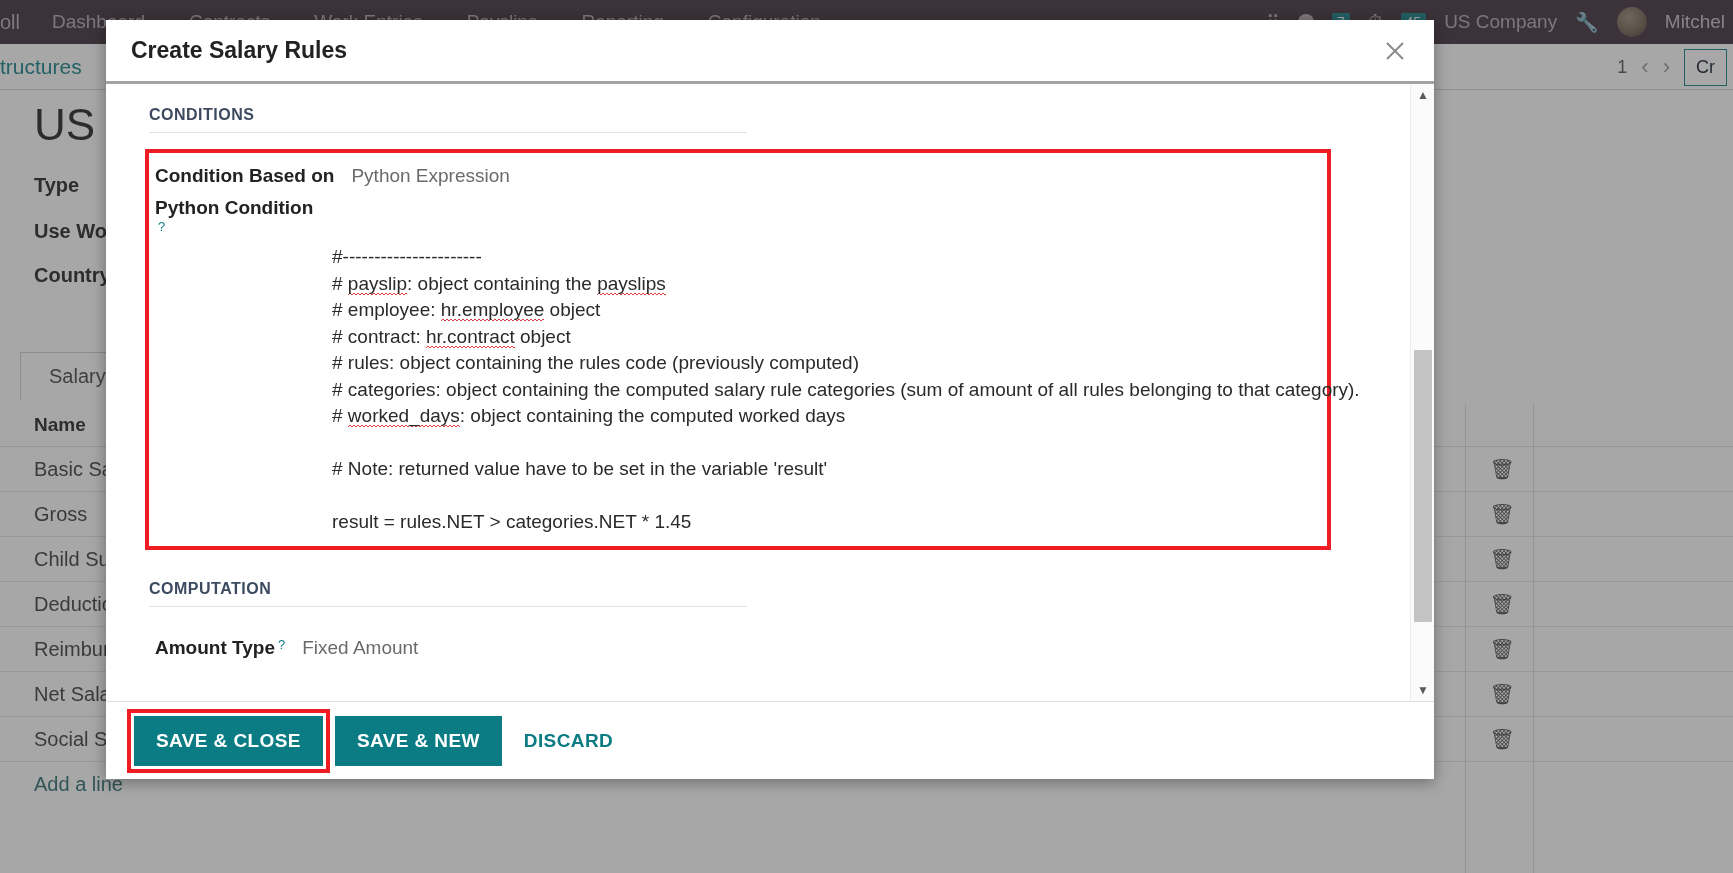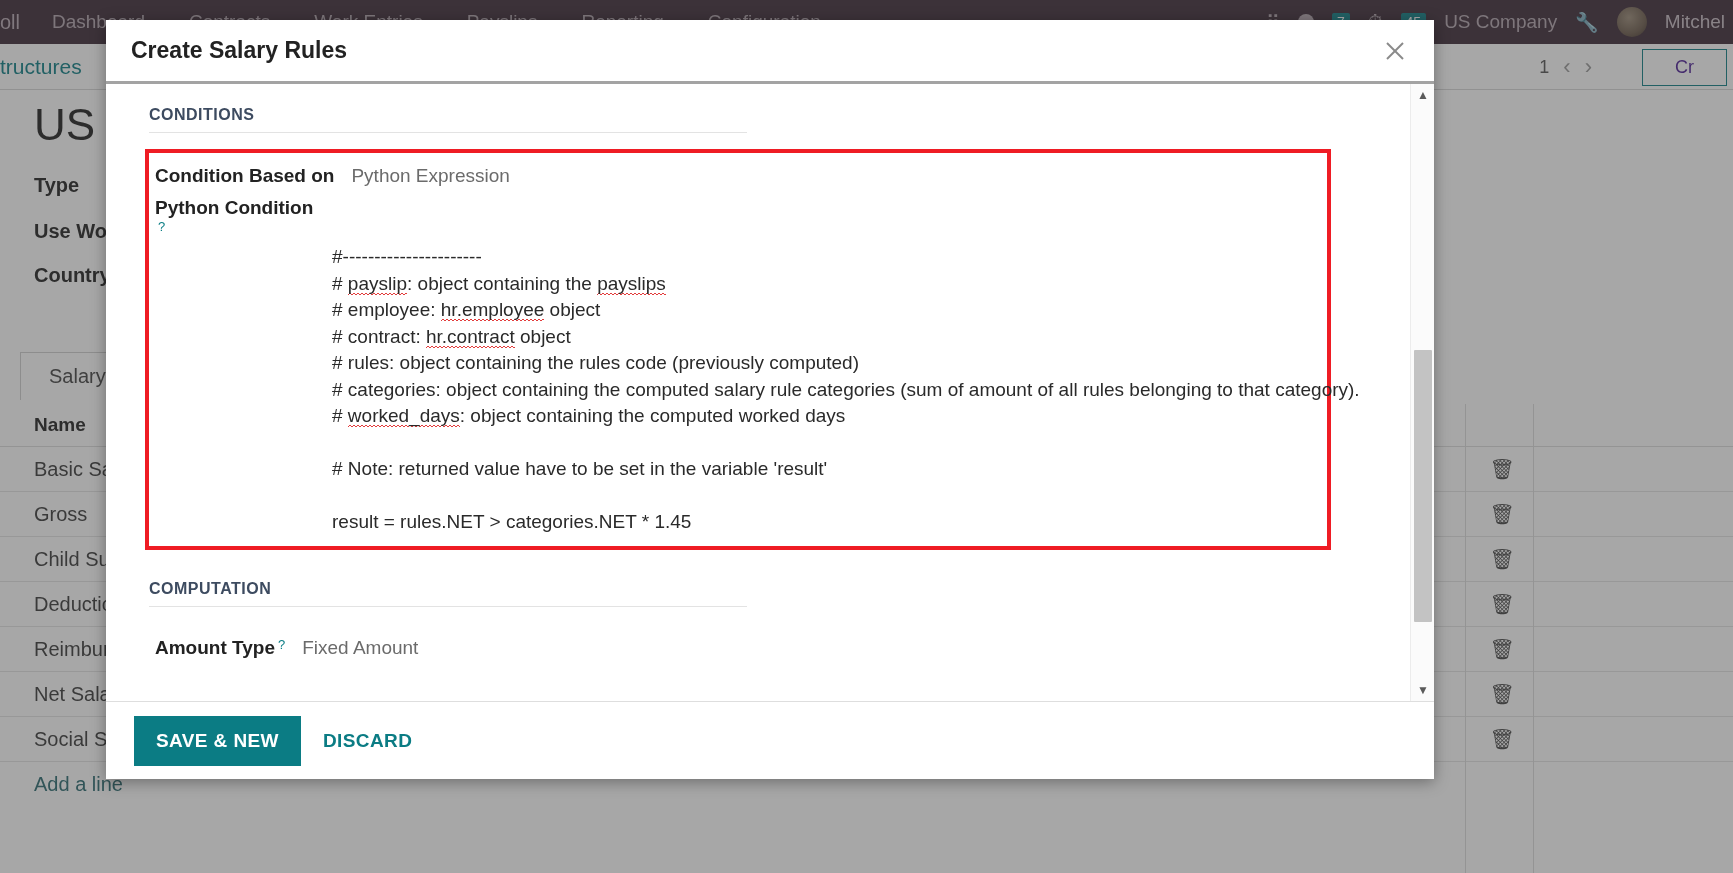--- a/index.html
+++ b/index.html
@@ -56,22 +56,22 @@
   .breadcrumb-bar .crumb {
     color: #0d7f86; font-size: 21px; white-space: nowrap;
   }
   .bc-right {
     position: absolute; right: 6px; top: 44px; height: 46px;
     display: flex; align-items: center; gap: 14px;
   }
   .bc-count { color: #555; font-size: 18px; }
   .bc-arrow { color: #9a9a9a; font-size: 22px; }
   .bc-create {
-    border: 1px solid #0d7f86; color: #4c1d95; background: #fff;
-    font-size: 18px; padding: 7px 32px; white-space: nowrap; margin-left: 36px;
+    border: 1px solid #0d7f86; color: #0f172a; background: #fff;
+    font-size: 18px; padding: 7px 11px; white-space: nowrap;
   }
 
   .record-title {
     position: absolute; top: 100px; left: 34px;
     font-size: 44px; color: #1f1f1f; white-space: nowrap;
   }
   .field-row {
     position: absolute; left: 34px;
     font-size: 20px; font-weight: bold; color: #222; white-space: nowrap;
   }
@@ -352,17 +352,18 @@
       </div>
 
       <div class="modal-scroll">
         <span class="sb-arrow up">▲</span>
         <span class="sb-thumb"></span>
         <span class="sb-arrow down">▼</span>
       </div>
     </div>
 
     <div class="modal-footer">
+      <button class="btn-primary btn-hl">SAVE &amp; CLOSE</button>
       <button class="btn-primary">SAVE &amp; NEW</button>
       <button class="btn-link">DISCARD</button>
     </div>
   </div>
 </div>
 
 </body></html>

